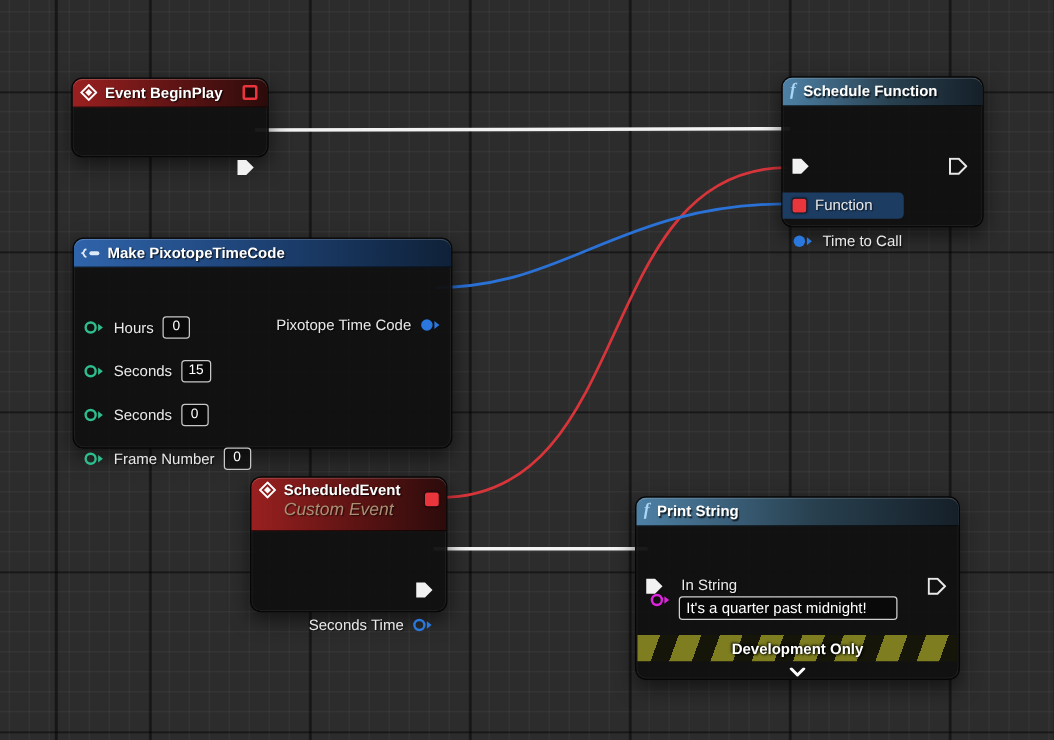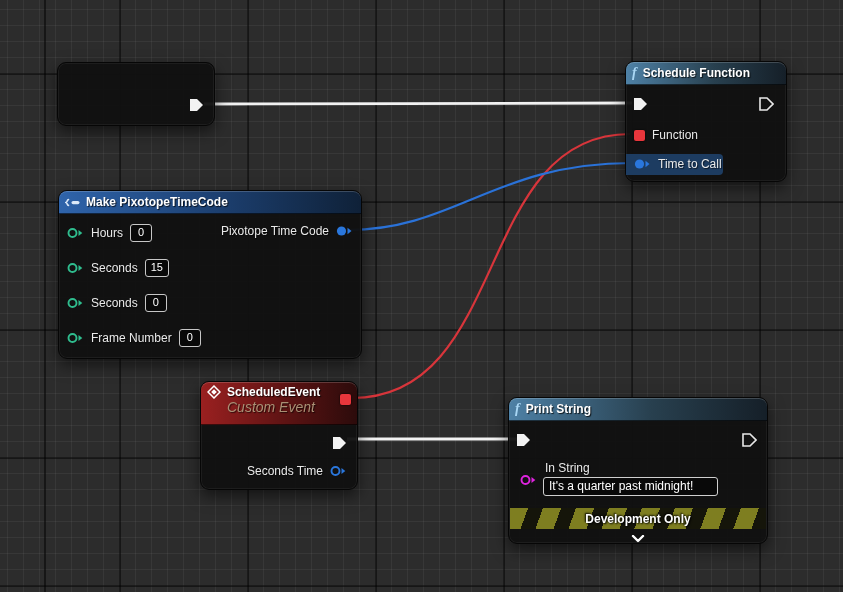--- a/index.html
+++ b/index.html
@@ -25,21 +25,21 @@
     padding:0 8px 0 6px;gap:6px;border-bottom:1px solid rgba(0,0,0,0.6);
     box-shadow:inset 0 1px 0 rgba(255,255,255,0.18);
   }
   .hdr-event{background:linear-gradient(90deg,#9a2020 0%,#5c1313 55%,#2c0b0b 100%);}
   .hdr-func{background:linear-gradient(90deg,#4e81a6 0%,#28404f 55%,#151f28 100%);}
   .hdr-make{background:linear-gradient(90deg,#2f64ab 0%,#1d4173 50%,#0f2138 100%);}
   .title{font-size:12px;font-weight:bold;color:#fff;text-shadow:1px 1px 1px rgba(0,0,0,0.8);white-space:nowrap;}
   .subtitle{font-size:14px;font-style:italic;color:#a98f74;text-shadow:1px 1px 1px rgba(0,0,0,0.6);}
   .ficon{font-family:"Liberation Serif",serif;font-style:italic;font-weight:bold;font-size:14px;color:#a9d7f5;line-height:1;}
   .lbl{font-size:12px;color:#e9e9e9;text-shadow:1px 1px 1px rgba(0,0,0,0.6);white-space:nowrap;}
-  .row{position:absolute;display:flex;align-items:center;gap:7px;height:20px;}
+  .row{position:absolute;display:flex;align-items:center;gap:7px;height:20px;margin-top:29px;}
   .valbox{
     display:inline-block;min-width:10px;padding:1px 5px 2px 5px;border:1px solid #c7c7c7;
     border-radius:3px;background:rgba(0,0,0,0.45);color:#fff;font-size:11px;line-height:13px;text-align:center;
   }
   .sq-hollow{width:8px;height:8px;border:2px solid #e8363c;border-radius:2px;background:#1d0606;}
   .sq-filled{width:11px;height:11px;border-radius:2px;background:#e8363c;box-shadow:0 0 2px #000;}
   .ttc-hi{position:absolute;left:0;top:92px;width:97px;height:21px;background:#1d3c61;border-radius:0 4px 4px 0;}
   .strbox{
     position:absolute;left:34px;top:79px;width:168px;height:17px;border:1px solid #cfcfcf;border-radius:3px;
     background:rgba(0,0,0,0.45);color:#fff;font-size:12px;line-height:17px;padding-left:5px;white-space:nowrap;overflow:hidden;
@@ -58,20 +58,29 @@
 <div class="canvas">
 
   <svg class="wires" width="843" height="592" viewBox="0 0 843 592">
     <path d="M 204 104 C 340 104 500 103 632 103" stroke="#f2f2f2" stroke-width="2.8" fill="none"></path>
     <path d="M 347 439 C 400 439 460 439 518 439" stroke="#f2f2f2" stroke-width="2.8" fill="none"></path>
     <path d="M 352 398 C 510 398 474 134 630 134" stroke="#d8353b" stroke-width="2.2" fill="none"></path>
     <path d="M 348 230 C 455 230 495 163 632 163" stroke="#2a72d8" stroke-width="2.2" fill="none"></path>
   </svg>
 
   <div class="node" style="left:57px;top:62px;width:156px;height:62px;">
+    <div class="hdr hdr-event">
+      <svg width="14" height="14" viewBox="0 0 14 14">
+        <path d="M7 1 L13 7 L7 13 L1 7 Z" fill="none" stroke="#fff" stroke-width="1.5"></path>
+        <path d="M7 4.2 L9.8 7 L7 9.8 L4.2 7 Z" fill="#fff"></path>
+      </svg>
+      <span class="title">Event BeginPlay</span>
+      <span style="flex:1"></span>
+      <span class="sq-hollow"></span>
+    </div>
     <div class="row" style="left:131px;top:32px;">
       <svg width="15" height="14" viewBox="0 0 15 14">
         <path d="M1 1 L8 1 L14 7 L8 13 L1 13 Z" fill="#f2f2f2"></path>
       </svg>
     </div>
   </div>
 
   <div class="node" style="left:625px;top:61px;width:160px;height:119px;">
     <div class="hdr hdr-func">
       <span class="ficon">f</span>

